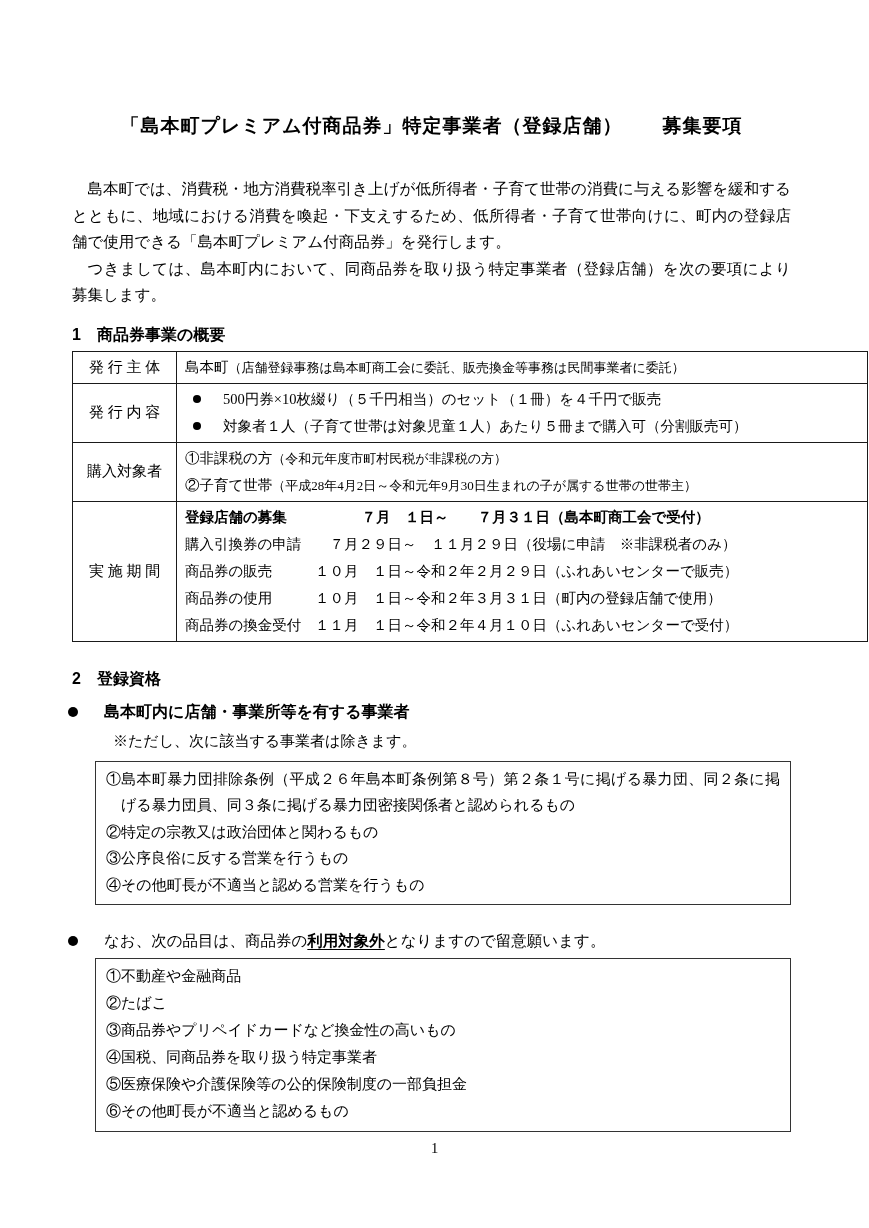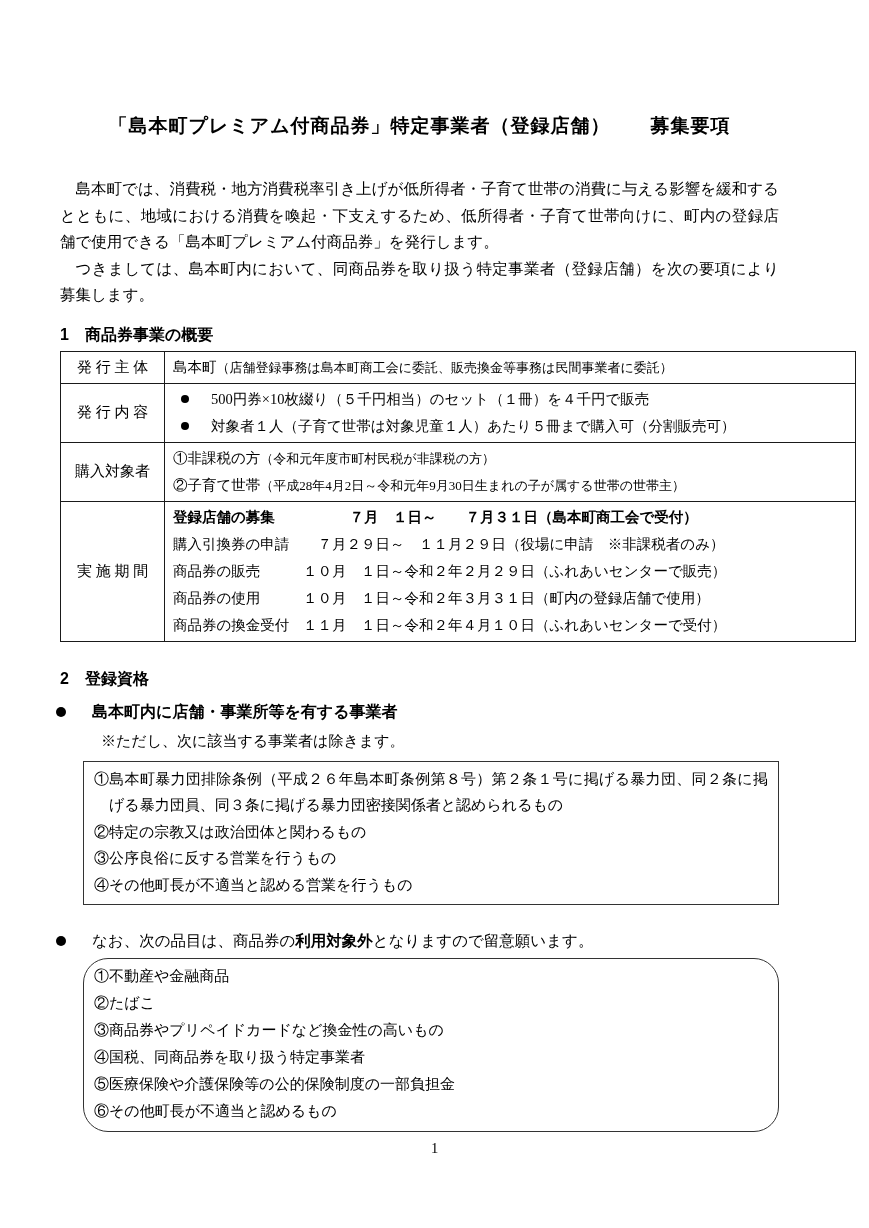--- a/index.html
+++ b/index.html
@@ -7,21 +7,21 @@
   body { font-family:"Liberation Serif","DejaVu Serif",serif; color:#000; }
 
   .page {
     position:relative;
     width:869px; height:1228px;
     background:#ffffff;
     overflow:hidden;
   }
   .content {
     position:absolute;
-    left:60px; top:0;
+    left:72px; top:0;
     width:719px;
   }
 
   
   .doc-title {
     margin-top:112px;
     text-align:center;
     font-family:"Liberation Sans","DejaVu Sans",sans-serif;
     font-weight:bold;
     font-size:19px;
@@ -102,20 +102,21 @@
     font-weight:bold;
     font-size:16px;
     line-height:26px;
   }
   .bullet-row-lead {
     font-size:15.5px;
     line-height:26px;
   }
   .emph {
     font-weight:bold;
+    text-decoration:underline;
     text-underline-offset:3px;
   }
   .sub-note {
     margin-top:3px;
     margin-left:41px;
     font-size:15px;
     line-height:26px;
   }
   .rule-box {
     margin-top:7px;
@@ -125,21 +126,21 @@
     padding:4px 10px 6px 10px;
   }
   .rule-box .box-item {
     font-size:15px;
     line-height:26.5px;
     padding-left:1em;
     text-indent:-1em;
     text-align:justify;
   }
   .bullet-row-2 { margin-top:23px; }
-  .box2 { margin-top:4px;border-radius:25px; }
+  .box2 { margin-top:4px; }
   .box2 .box-item { line-height:27px; }
 
   
   .page-number {
     position:absolute;
     top:1140px; left:0; right:0;
     text-align:center;
     font-size:14.5px;
   }
 </style>

